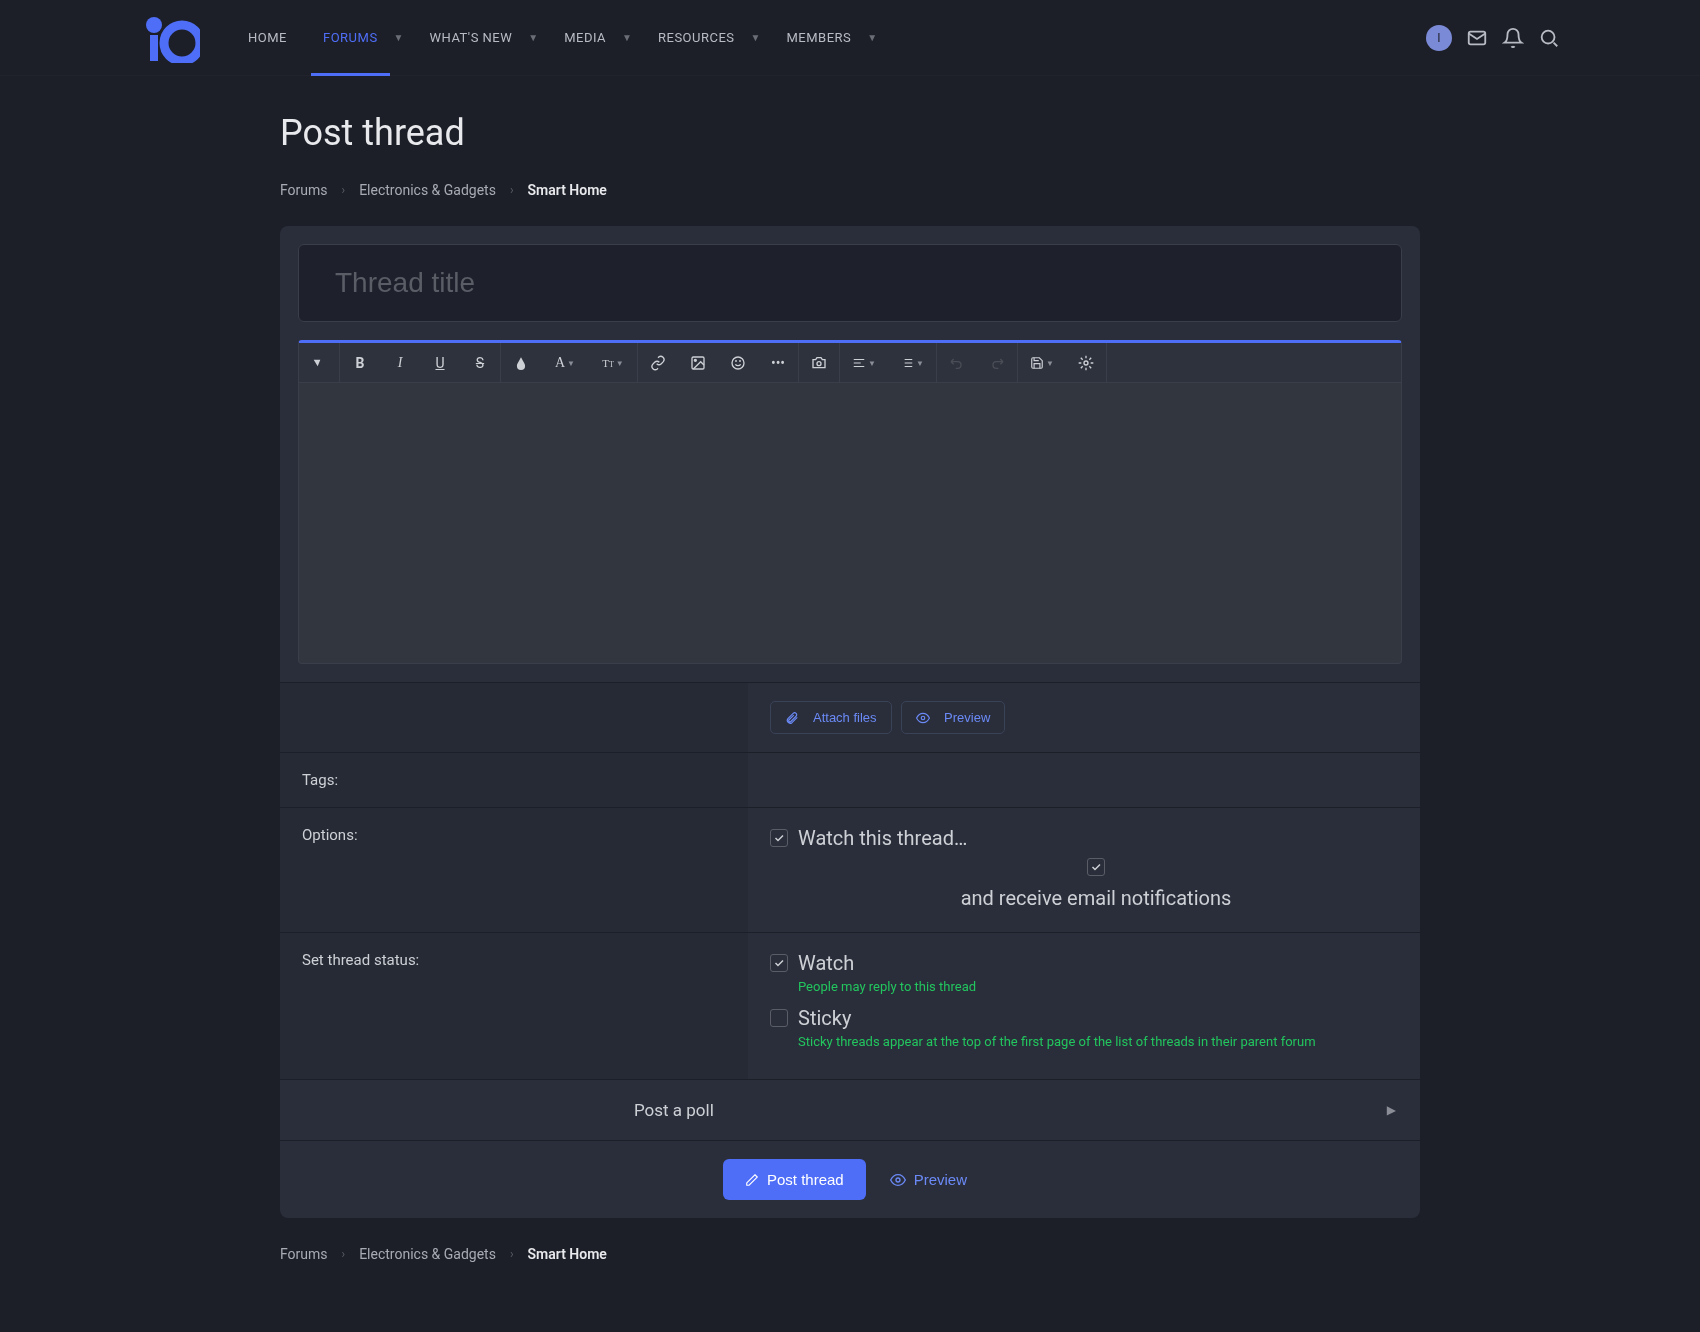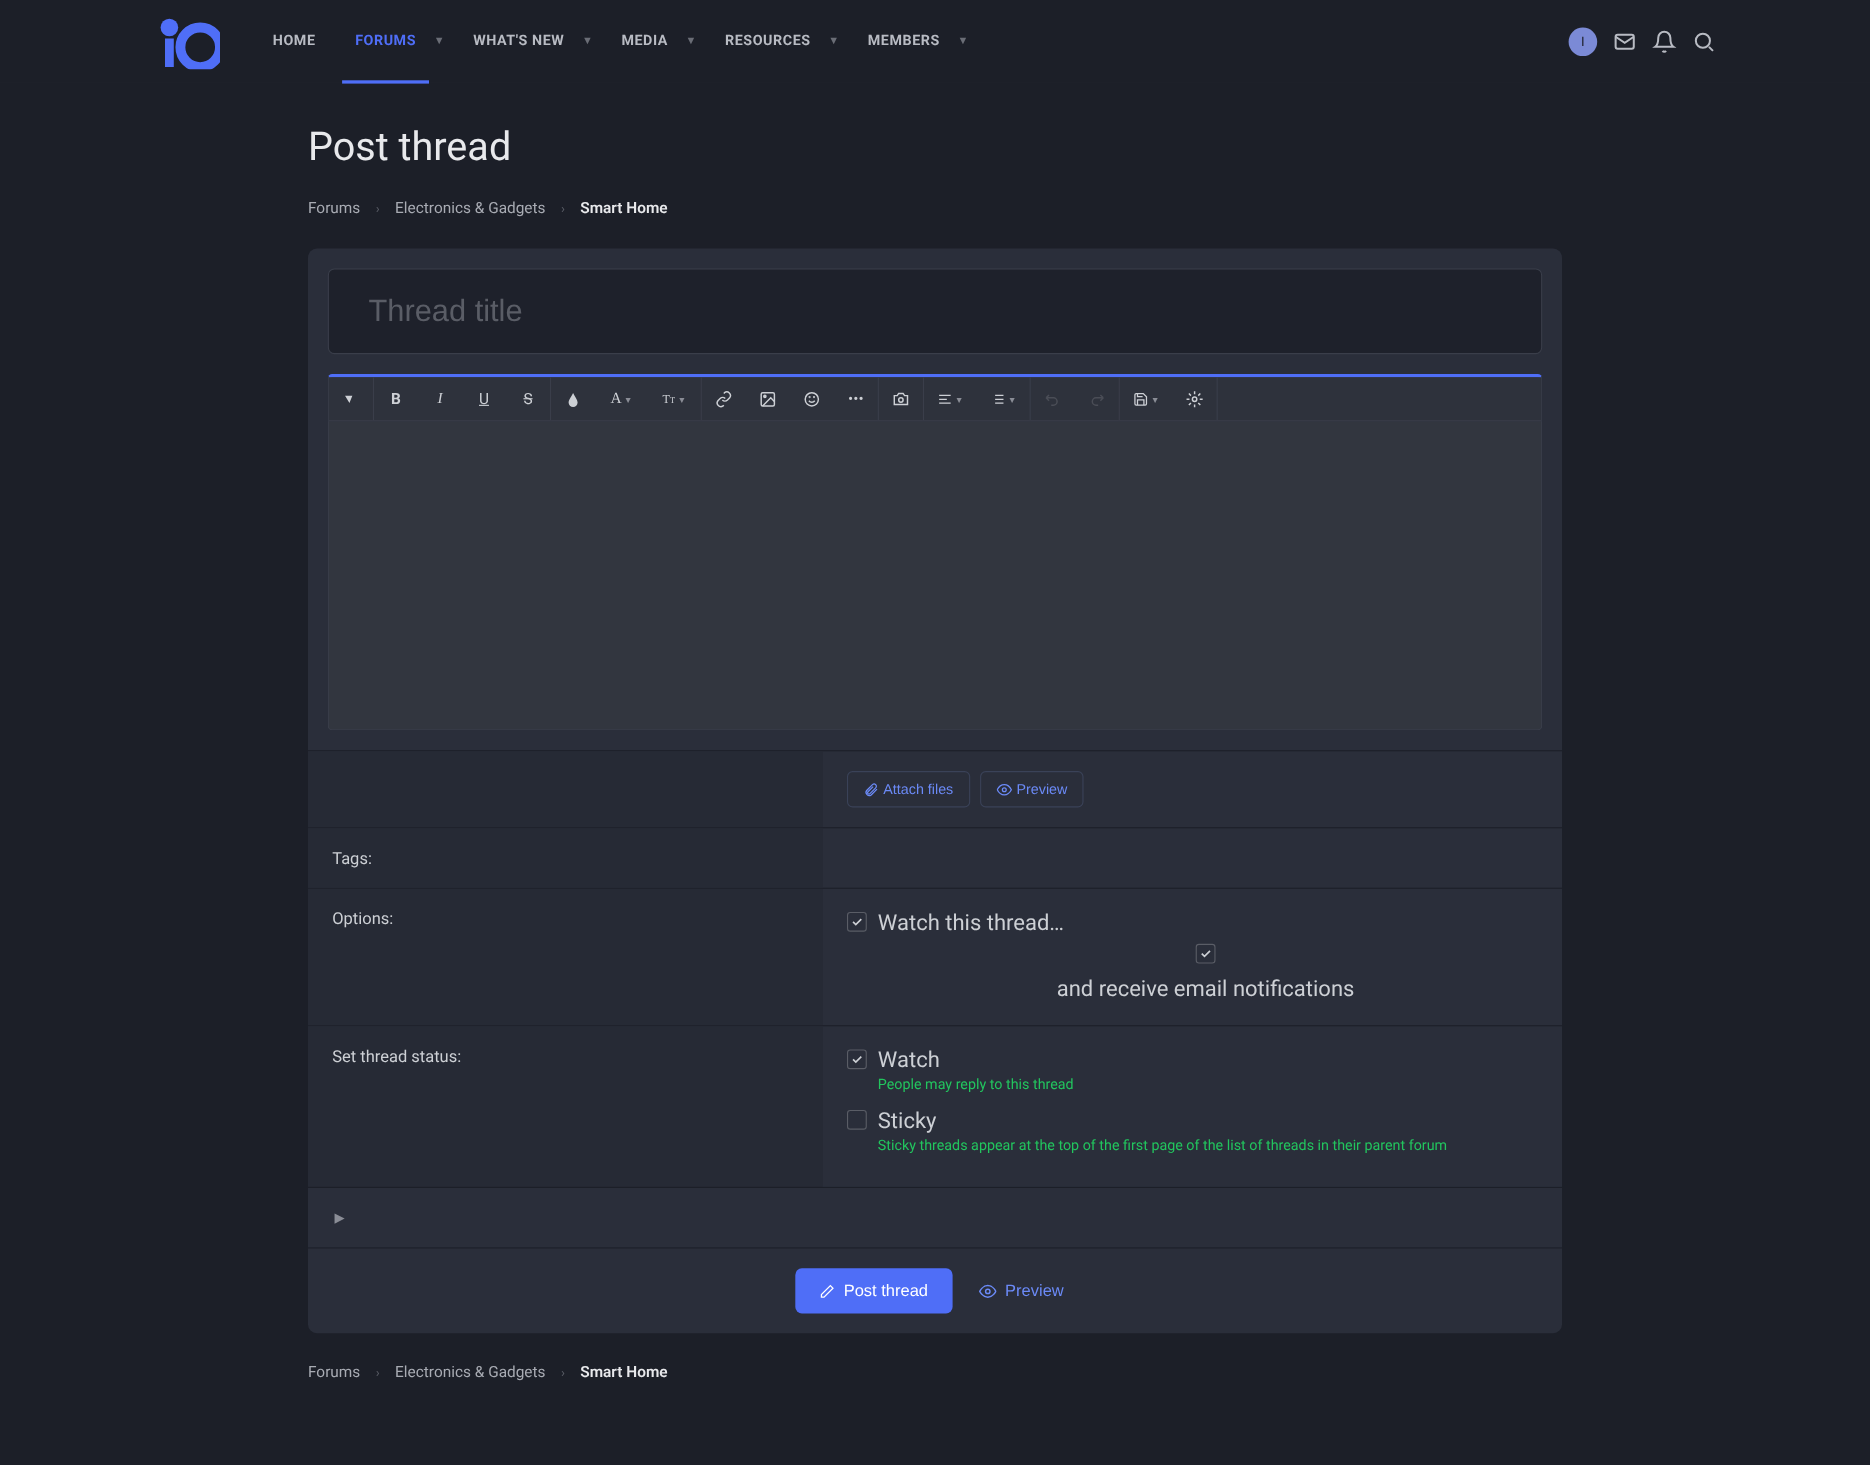--- a/index.html
+++ b/index.html
@@ -32,21 +32,21 @@
 .logo-icon svg { width: 100%; height: 100%; }
 .nav {
   display: flex;
   align-items: center;
   flex: 1;
 }
 .nav-item {
   color: #b8bbc3;
   text-decoration: none;
   font-size: 13px;
-  font-weight: 700;
+  font-weight: 400;
   letter-spacing: 0.5px;
   padding: 0 18px;
   height: 76px;
   display: flex;
   align-items: center;
   position: relative;
   cursor: pointer;
   text-align: right;
 }
 .nav-item.active {
@@ -190,21 +190,21 @@
   font-size: 15px;
   color: #cdd0d5;
 }
 .form-content-col {
   flex: 1;
   padding: 18px 22px;
 }
 .btn-outline {
   display: inline-flex;
   align-items: center;
-  gap: 4px;
+  gap: 14px;
   border: 1px solid #3a4258;
   background: transparent;
   color: #6b8af7;
   padding: 8px 14px;
   border-radius: 5px;
   font-size: 13px;
   cursor: pointer;
   margin-right: 6px;
 }
 .tags-input {
@@ -537,20 +537,21 @@
         <div class="cb-desc">People may reply to this thread</div>
         <div class="checkbox-row">
           <div class="cb"></div>
           <span class="cb-label">Sticky</span>
         </div>
         <div class="cb-desc">Sticky threads appear at the top of the first page of the list of threads in their parent forum</div>
       </div>
     </div>
 
     <div class="poll-section">
+      <div class="poll-label">Post a poll</div>
       <div class="poll-caret">▶</div>
     </div>
 
     <div class="submit-section">
       <button class="btn-primary">
         <svg width="14" height="14" viewBox="0 0 24 24" fill="none" stroke="currentColor" stroke-width="2">
             <path d="M17 3l4 4L7 21H3v-4z"></path>
           </svg>
         <span>Post thread</span>
       </button>

